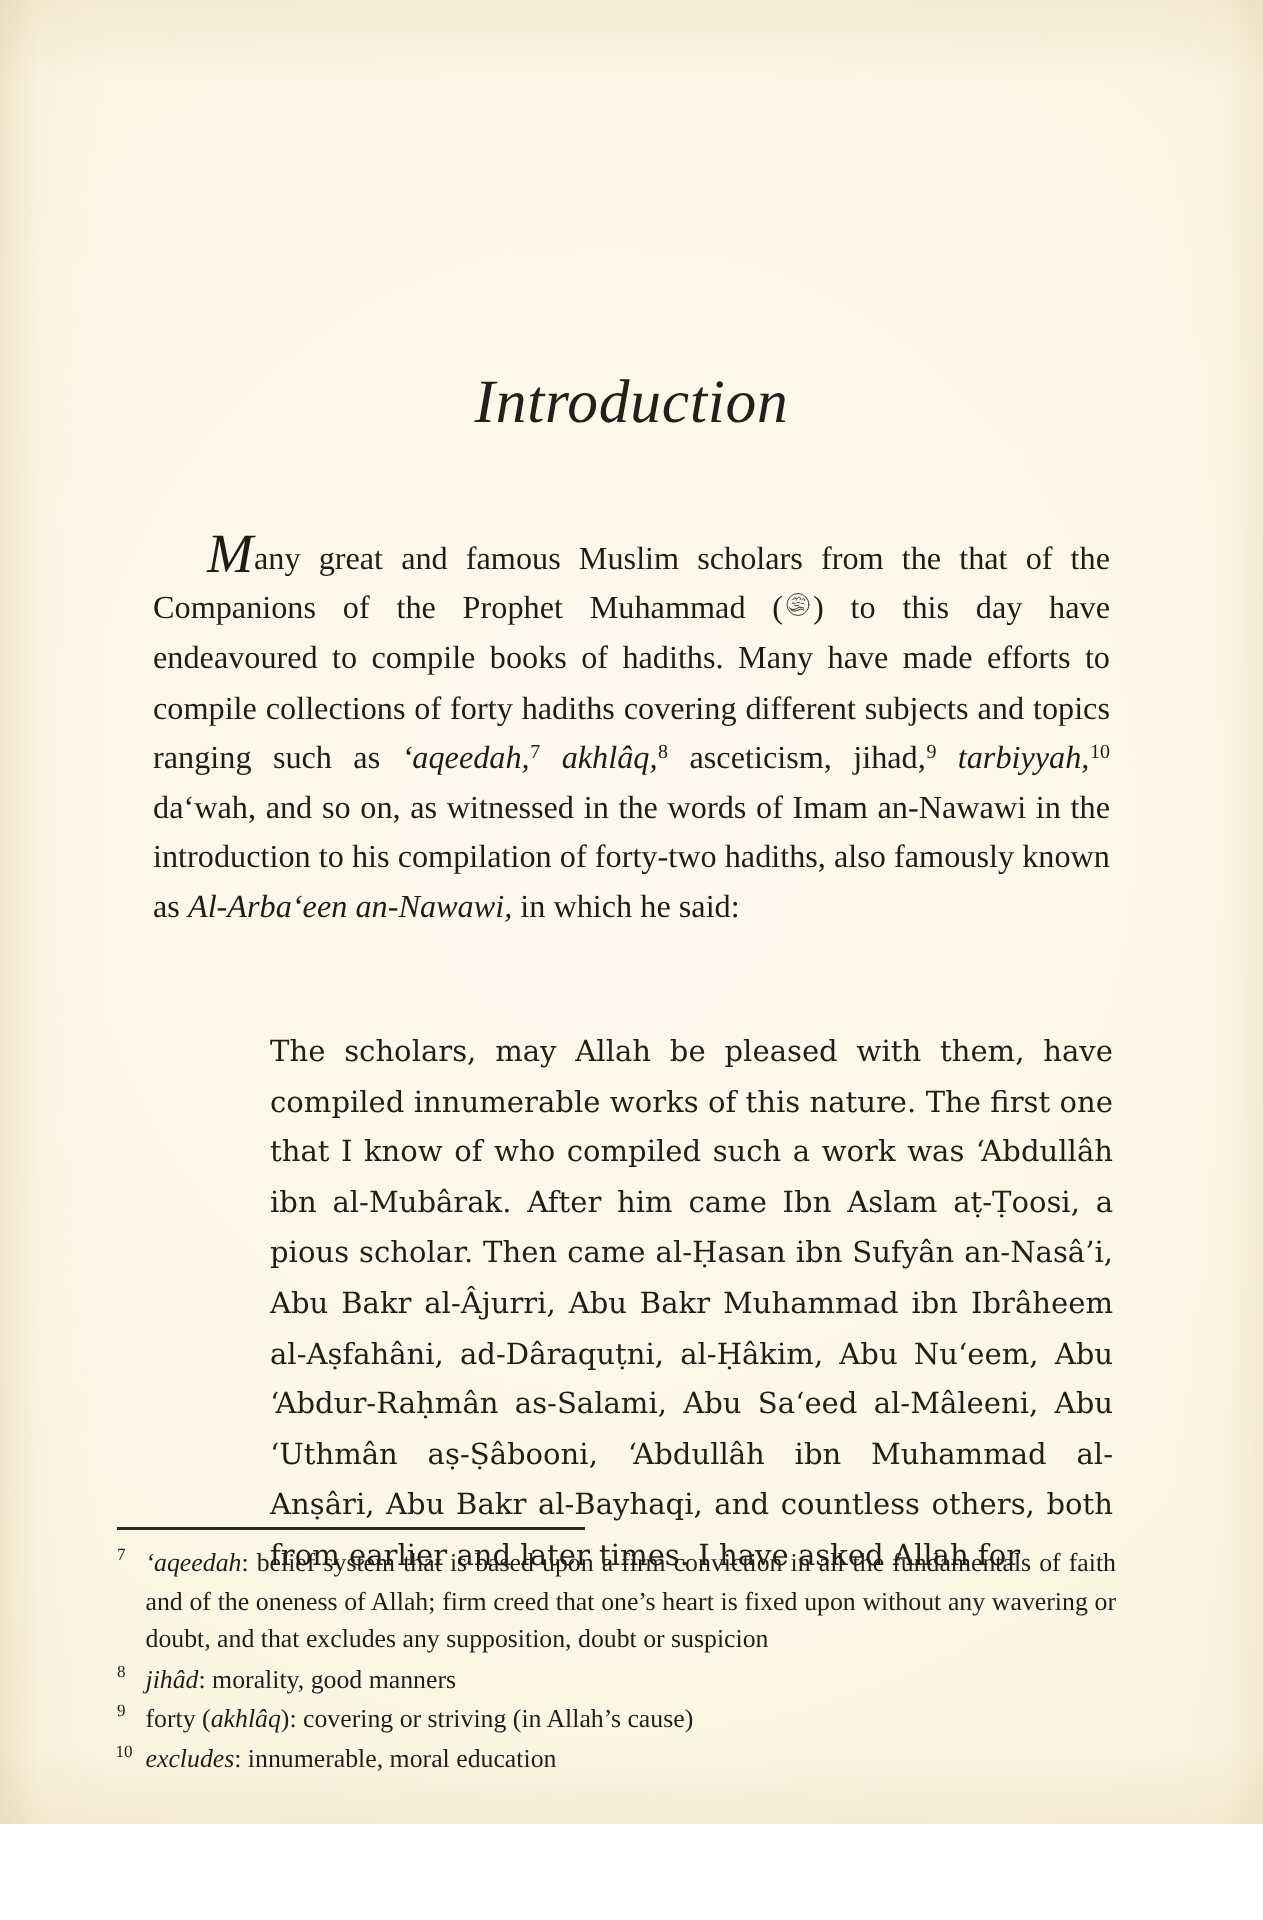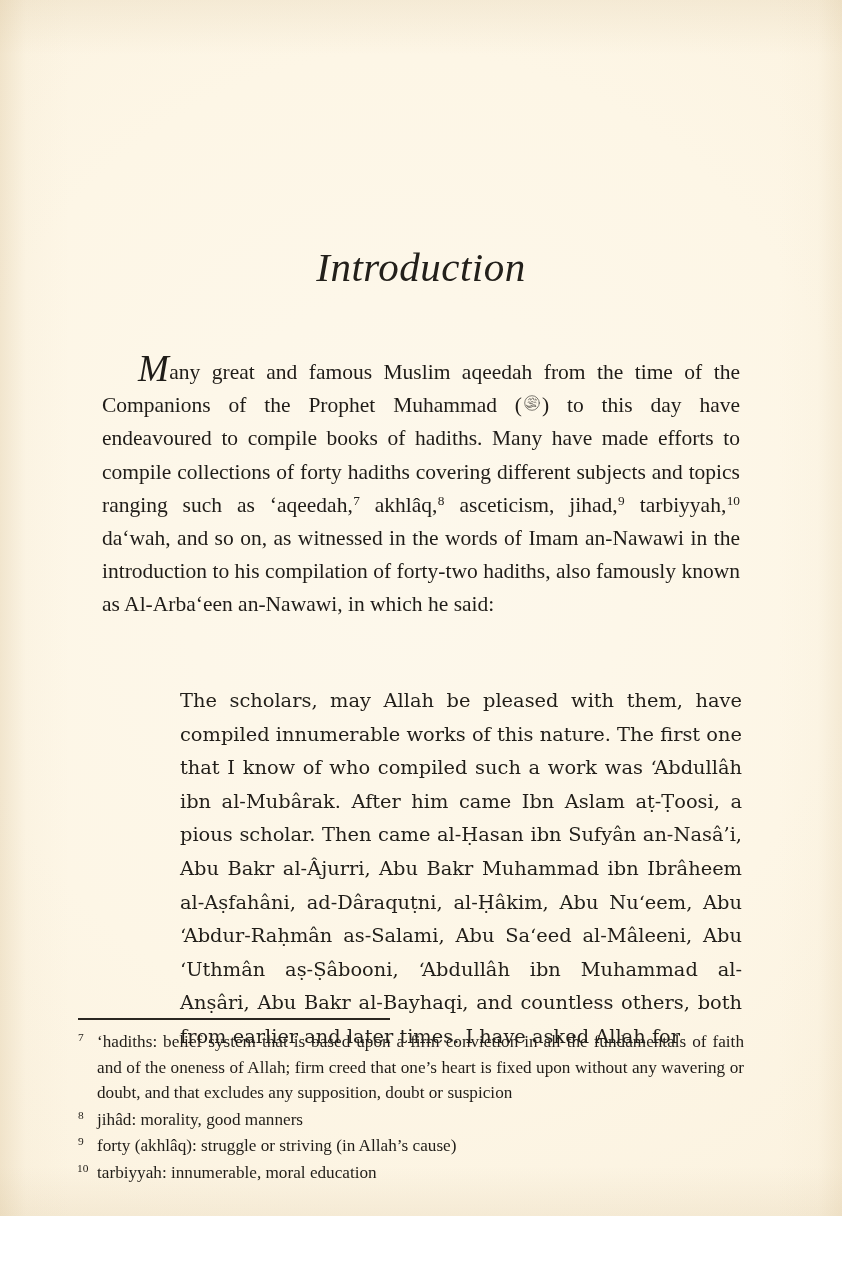--- a/index.html
+++ b/index.html
@@ -78,21 +78,21 @@
   .dropcap {
     font-style: italic;
     font-size: 37px;
     line-height: 0;
     vertical-align: -2px;
     padding-left: 36px;
     padding-right: 1px;
     letter-spacing: -0.5px;
   }
 
-  .it { }
+  .it { font-style: italic; }
 
   sup.fnref {
     font-size: 0.62em;
     vertical-align: 0.52em;
     line-height: 0;
     font-style: normal;
     padding-left: 0.4px;
   }
 
   .saw-glyph {
@@ -167,21 +167,21 @@
 </style>
 </head>
 <body>
 
 <div class="page">
   <div class="content">
 
     <h1 class="page-title">Introduction</h1>
 
     <div class="body-block">
-      <p class="body-par"><span class="dropcap">M</span><span>any great and famous Muslim aqeedah from the time of the Companions of the Prophet Muhammad (</span><span class="saw-glyph"><svg width="20" height="20" viewBox="0 0 40 40" aria-hidden="true">
+      <p class="body-par"><span class="dropcap">M</span><span>any great and famous Muslim scholars from the that of the Companions of the Prophet Muhammad (</span><span class="saw-glyph"><svg width="20" height="20" viewBox="0 0 40 40" aria-hidden="true">
               <g fill="none" stroke="#221f1a" stroke-width="1.25" stroke-linecap="round">
                 <circle cx="20" cy="20" r="14.6" stroke-width="1.15"></circle>
                 <path d="M8.5 24.5c2.6 2.2 5.6 2.6 8.4 1.6 2.4-.9 3.6-2.6 5.8-2.6 1.9 0 3.1 1.1 4.6 1.3"></path>
                 <path d="M10.5 27.4c2.4 1.5 5.3 1.7 7.8.9 2.3-.8 3.3-2.1 5.4-2.1 1.6 0 2.7.8 4 1"></path>
                 <path d="M13 13.6c.8-1.6 2.2-2.5 3.6-2.1 1.3.4 1.6 1.7 1 2.7"></path>
                 <path d="M19 12.1c.9-1.5 2.4-2.1 3.6-1.5 1.1.5 1.3 1.8.6 2.7"></path>
                 <path d="M25.3 13.9c.7-1.3 1.9-1.8 2.8-1.2.8.5.9 1.5.3 2.2"></path>
                 <path d="M12.2 18.4c1.5-.7 3-.5 4.2.4"></path>
                 <path d="M18.4 17.6c1.5-.8 3.1-.6 4.3.4"></path>
                 <path d="M24.8 18.6c1.2-.6 2.4-.4 3.3.4"></path>
@@ -191,25 +191,25 @@
     </div>
 
     <blockquote class="quote-block">
       <p class="quote-par">The scholars, may Allah be pleased with them, have compiled innumerable works of this nature. The first one that I know of who compiled such a work was ‘Abdullâh ibn al-Mubârak. After him came Ibn Aslam aṭ-Ṭoosi, a pious scholar. Then came al-Ḥasan ibn Sufyân an-Nasâ’i, Abu Bakr al-Âjurri, Abu Bakr Muhammad ibn Ibrâheem al-Aṣfahâni, ad-Dâraquṭni, al-Ḥâkim, Abu Nu‘eem, Abu ‘Abdur-Raḥmân as-Salami, Abu Sa‘eed al-Mâleeni, Abu ‘Uthmân aṣ-Ṣâbooni, ‘Abdullâh ibn Muhammad al-Anṣâri, Abu Bakr al-Bayhaqi, and countless others, both from earlier and later times. I have asked Allah for</p>
     </blockquote>
 
     <div class="footnotes">
       <hr class="fn-rule">
       <ul class="fn-list">
 
-        <li class="fn-item"><span class="fn-num">7</span><span class="it">‘hadiths</span><span>: belief system that is based upon a firm conviction in all the fundamentals of faith and of the oneness of Allah; firm creed that one’s heart is fixed upon without any wavering or doubt, and that excludes any supposition, doubt or suspicion</span></li>
+        <li class="fn-item"><span class="fn-num">7</span><span class="it">‘aqeedah</span><span>: belief system that is based upon a firm conviction in all the fundamentals of faith and of the oneness of Allah; firm creed that one’s heart is fixed upon without any wavering or doubt, and that excludes any supposition, doubt or suspicion</span></li>
 
         <li class="fn-item"><span class="fn-num">8</span><span class="it">jihâd</span><span>: morality, good manners</span></li>
 
-        <li class="fn-item"><span class="fn-num">9</span><span>forty (</span><span class="it">akhlâq</span><span>): struggle or striving (in Allah’s cause)</span></li>
-
-        <li class="fn-item"><span class="fn-num wide">10</span><span class="it">tarbiyyah</span><span>: innumerable, moral education</span></li>
+        <li class="fn-item"><span class="fn-num">9</span><span>forty (</span><span class="it">akhlâq</span><span>): covering or striving (in Allah’s cause)</span></li>
+
+        <li class="fn-item"><span class="fn-num wide">10</span><span class="it">excludes</span><span>: innumerable, moral education</span></li>
 
       </ul>
     </div>
 
   </div>
 </div>
 
 </body></html>

